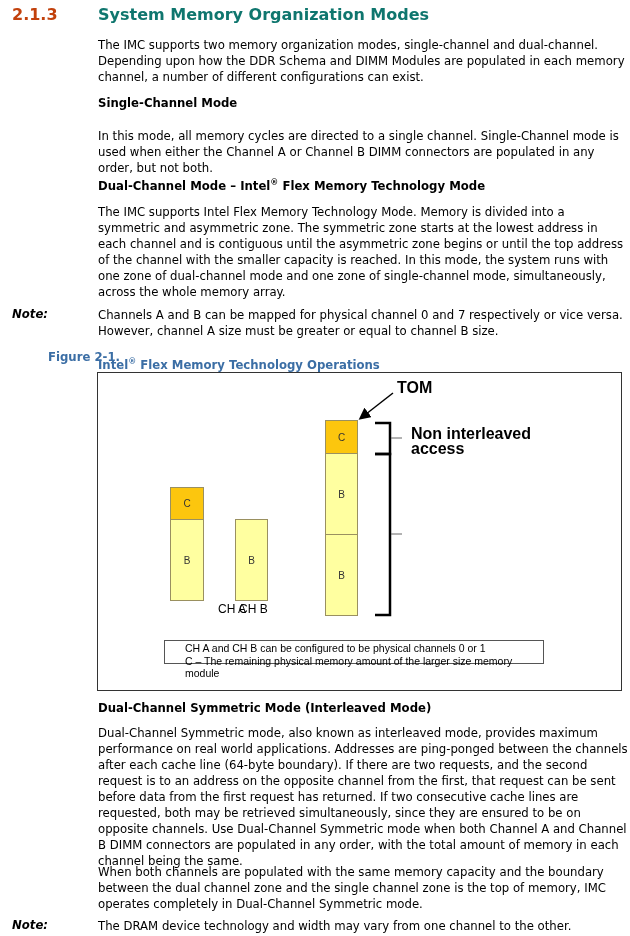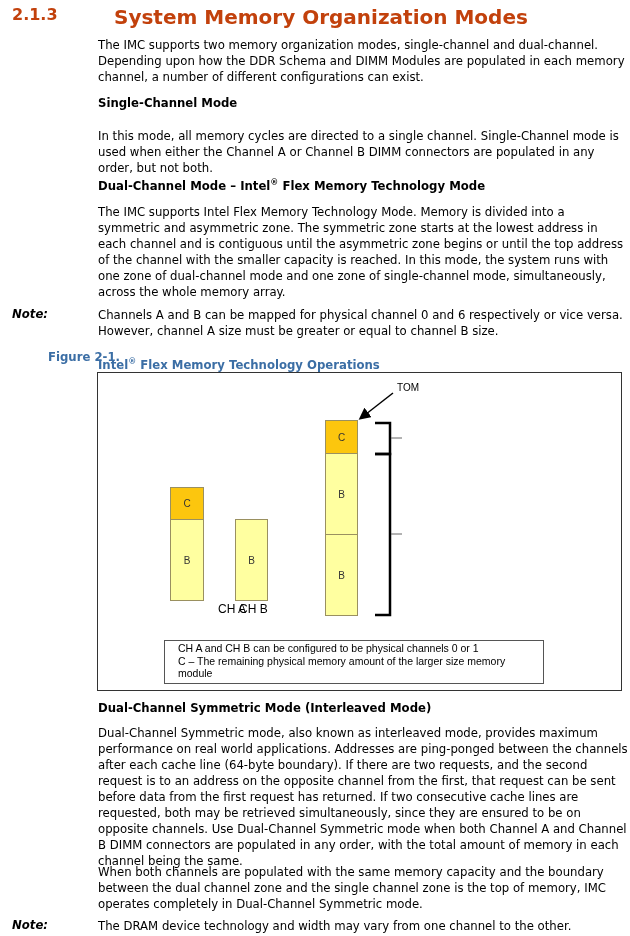--- a/index.html
+++ b/index.html
@@ -1,55 +1,55 @@
 <!DOCTYPE html>
 <html><head>
 <meta charset="utf-8">
 <style>
   html, body { margin: 0; padding: 0; background: #ffffff; }
   body { width: 630px; height: 936px; position: relative; overflow: hidden;
          font-family: "DejaVu Sans", sans-serif; color: #000; }
   .abs { position: absolute; }
   .sec-num { left: 12px; top: 5px; font-size: 16px; font-weight: bold; color: #c2410c; }
-  .sec-title { left: 98px; top: 5px; font-size: 20px; font-weight: bold; color: #c2410c; margin-left: 16px; }
+  .sec-title { left: 98px; top: 5px; font-size: 16px; font-weight: bold; color: #0f766e; }
   .para { left: 98px; width: 530px; font-size: 11.7px; line-height: 16px; }
   .subhead { left: 98px; font-size: 11.7px; font-weight: bold; }
   .note-label { left: 12px; font-size: 11.7px; font-weight: bold; font-style: italic; }
   .fig-num { left: 12px; top: 350px; font-size: 11.7px; font-weight: bold; color: #3b6ea5; margin-left: 36px; }
   .fig-title { left: 98px; top: 350px; font-size: 11.7px; font-weight: bold; color: #3b6ea5; margin-top: 8px; }
   sup { font-size: 8px; line-height: 0; vertical-align: 5px; }
 
   .figure-box { left: 97px; top: 372px; width: 525px; height: 319px; border: 1px solid #333; box-sizing: border-box; }
   .blk { position: absolute; box-sizing: border-box; border: 1px solid #9a9060;
          font-family: "Liberation Sans", sans-serif; font-size: 10px; color: #333;
          display: flex; align-items: center; justify-content: center; }
   .blk-c { background: #fcc60e; }
   .blk-b { background: #ffffa0; }
   .ch-label { position: absolute; font-family: "Liberation Sans", sans-serif; font-size: 12px; }
-  .fig-lbl { position: absolute; font-family: "Liberation Sans", sans-serif; font-size: 10px; font-weight: normal; line-height: 15px; }
-  .legend { position: absolute; left: 66px; top: 267px; width: 380px; height: 44px; box-sizing: border-box;
+  .fig-lbl { position: absolute; font-family: "Liberation Sans", sans-serif; font-size: 16px; font-weight: bold; line-height: 15px; }
+  .legend { position: absolute; left: 66px; top: 267px; width: 380px; height: 24px; box-sizing: border-box;
             border: 1px solid #555; font-family: "Liberation Sans", sans-serif; font-size: 10.5px;
-            line-height: 12.5px; padding: 1px 13px; }
+            line-height: 12.5px; padding: 1px 20px; }
   svg.overlay { position: absolute; left: 0; top: 0; }
 </style>
 </head>
 <body>
 
 <div class="abs sec-num">2.1.3</div>
 <div class="abs sec-title">System Memory Organization Modes</div>
 <div class="abs para" style="top:37px;">The IMC supports two memory organization modes, single-channel and dual-channel. Depending upon how the DDR Schema and DIMM Modules are populated in each memory channel, a number of different configurations can exist.</div>
 
 <div class="abs subhead" style="top:96px;">Single-Channel Mode</div>
 <div class="abs para" style="top:128px;">In this mode, all memory cycles are directed to a single channel. Single-Channel mode is used when either the Channel A or Channel B DIMM connectors are populated in any order, but not both.</div>
 
 <div class="abs subhead" style="top:179px;"><span>Dual-Channel Mode – Intel</span><sup>®</sup><span> Flex Memory Technology Mode</span></div>
 <div class="abs para" style="top:204px;">The IMC supports Intel Flex Memory Technology Mode. Memory is divided into a symmetric and asymmetric zone. The symmetric zone starts at the lowest address in each channel and is contiguous until the asymmetric zone begins or until the top address of the channel with the smaller capacity is reached. In this mode, the system runs with one zone of dual-channel mode and one zone of single-channel mode, simultaneously, across the whole memory array.</div>
 
 <div class="abs note-label" style="top:307px;">Note:</div>
-<div class="abs para" style="top:307px;">Channels A and B can be mapped for physical channel 0 and 6 respectively or vice versa. However, channel A size must be greater or equal to channel B size.</div>
+<div class="abs para" style="top:307px;">Channels A and B can be mapped for physical channel 0 and 7 respectively or vice versa. However, channel A size must be greater or equal to channel B size.</div>
 
 <div class="abs fig-num">Figure 2-1.</div>
 <div class="abs fig-title"><span>Intel</span><sup>®</sup><span> Flex Memory Technology Operations</span></div>
 
 <div class="abs figure-box">
   <svg class="overlay" width="525" height="319">
     <defs>
       <marker id="ah" markerWidth="8" markerHeight="8" refX="6" refY="4" orient="auto">
         <path d="M0,0 L8,4 L0,8 z" fill="#000"></path>
       </marker>
@@ -67,20 +67,24 @@
   <div class="ch-label" style="left:74px;top:229px;margin-left:46px;">CH A</div>
 
   <div class="blk blk-b" style="left:137px;top:146px;width:33px;height:82px;">B</div>
   <div class="ch-label" style="left:141px;top:229px;">CH B</div>
 
   <div class="blk blk-c" style="left:227px;top:47px;width:33px;height:34px;">C</div>
   <div class="blk blk-b" style="left:227px;top:80px;width:33px;height:82px;">B</div>
   <div class="blk blk-b" style="left:227px;top:161px;width:33px;height:82px;">B</div>
 
   <div class="fig-lbl" style="left:299px;top:7px;">TOM</div>
+  <div class="fig-lbl" style="left:313px;top:53px;">
+    <div>Non interleaved</div>
+    <div>access</div>
+  </div>
 
   <div class="legend">
     <div>CH A and CH B can be configured to be physical channels 0 or 1</div>
     <div>C – The remaining physical memory amount of the larger size memory module</div>
   </div>
 </div>
 
 <div class="abs subhead" style="top:701px;">Dual-Channel Symmetric Mode (Interleaved Mode)</div>
 <div class="abs para" style="top:725px;">Dual-Channel Symmetric mode, also known as interleaved mode, provides maximum performance on real world applications. Addresses are ping-ponged between the channels after each cache line (64-byte boundary). If there are two requests, and the second request is to an address on the opposite channel from the first, that request can be sent before data from the first request has returned. If two consecutive cache lines are requested, both may be retrieved simultaneously, since they are ensured to be on opposite channels. Use Dual-Channel Symmetric mode when both Channel A and Channel B DIMM connectors are populated in any order, with the total amount of memory in each channel being the same.</div>
 <div class="abs para" style="top:864px;">When both channels are populated with the same memory capacity and the boundary between the dual channel zone and the single channel zone is the top of memory, IMC operates completely in Dual-Channel Symmetric mode.</div>

